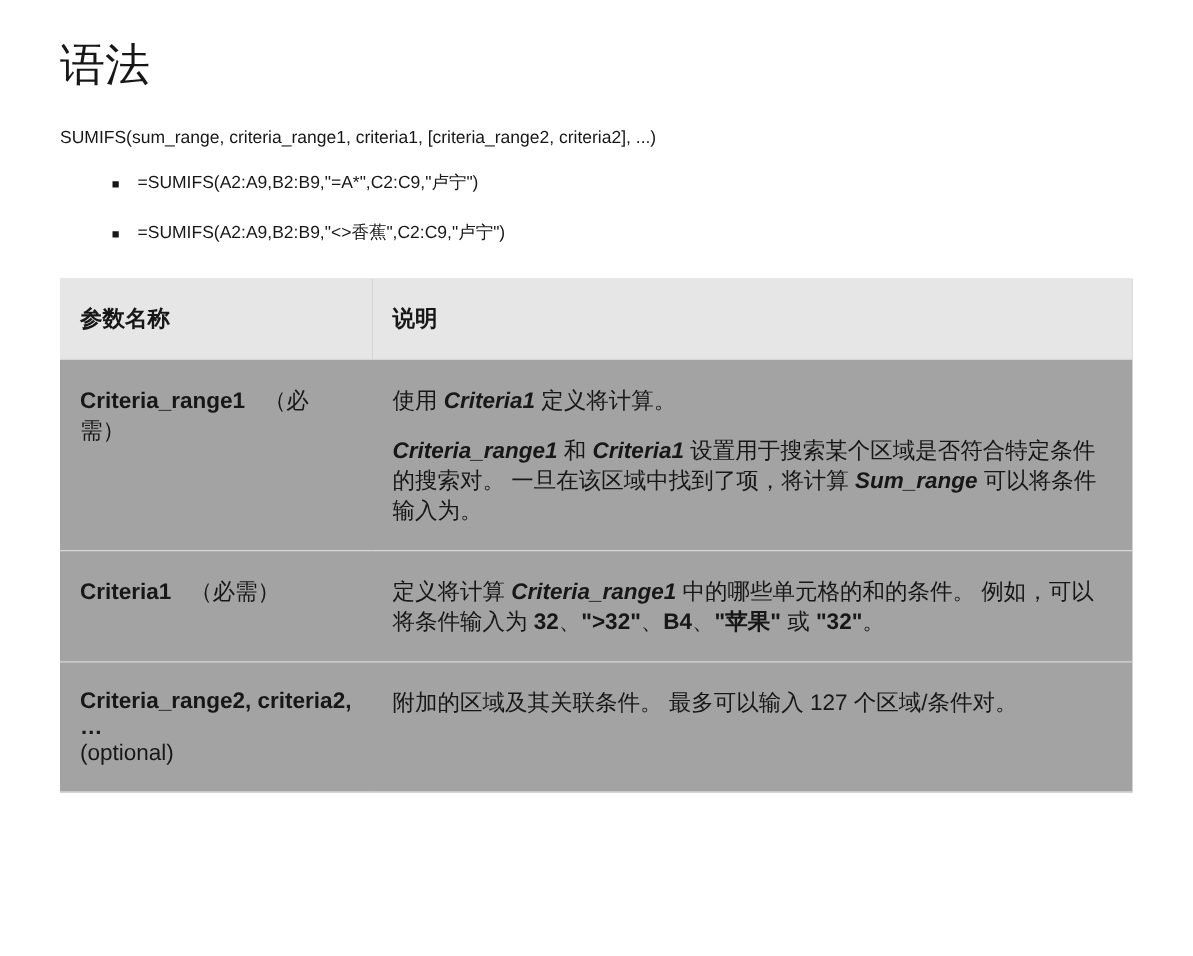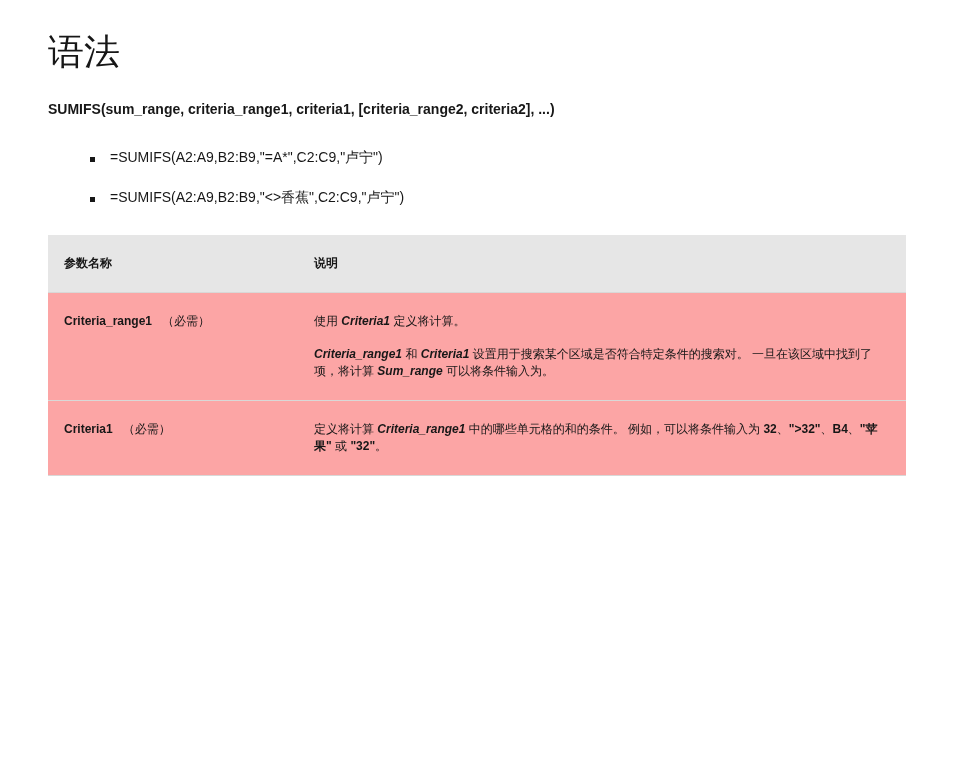--- a/index.html
+++ b/index.html
@@ -10,22 +10,22 @@
     background: #fff;
     padding: 24px 48px;
   }
   .title {
     font-size: 36px;
     font-weight: 400;
     margin: 4px 0 24px;
   }
   .syntax-line {
     font-size: 14px;
-    font-weight: 700;
-    margin: 0 0 32px;
+    font-weight: 400;
+    margin: 0 0 20px;
   }
   ul.examples {
     list-style: none;
     padding: 0;
     margin: 0 0 28px 42px;
   }
   ul.examples li {
     position: relative;
     padding-left: 20px;
     font-size: 14px;
@@ -37,22 +37,22 @@
     left: 0;
     top: 8px;
     width: 5px;
     height: 5px;
     background: #171717;
   }
   table.params {
     border-collapse: collapse;
     width: 100%;
     max-width: 860px;
-    font-size: 12px;
-    background: #fca5a5;
+    font-size: 18px;
+    background: #a3a3a3;
   }
   table.params thead th {
     text-align: left;
     padding: 20px 16px;
     font-weight: 700;
     border-bottom: 1px solid #d9d8d7;
     background: #e6e6e6;
   }
   table.params td {
     padding: 20px 16px;
@@ -97,14 +97,20 @@
           <p><span>使用 </span><span class="bi">Criteria1</span><span> 定义将计算。</span></p>
           <p><span class="bi">Criteria_range1</span><span> 和 </span><span class="bi">Criteria1</span><span> 设置用于搜索某个区域是否符合特定条件的搜索对。 一旦在该区域中找到了项，将计算 </span><span class="bi">Sum_range</span><span> 可以将条件输入为。</span></p>
         </td>
       </tr>
       <tr>
         <td class="name-col"><span>Criteria1</span><span class="note">&nbsp;&nbsp;&nbsp;（必需）</span></td>
         <td class="desc-col">
           <p><span>定义将计算 </span><span class="bi">Criteria_range1</span><span> 中的哪些单元格的和的条件。 例如，可以将条件输入为 </span><span class="b">32</span><span>、</span><span class="b">"&gt;32"</span><span>、</span><span class="b">B4</span><span>、</span><span class="b">"苹果"</span><span> 或 </span><span class="b">"32"</span><span>。</span></p>
         </td>
       </tr>
+      <tr>
+        <td class="name-col"><span>Criteria_range2, criteria2, …</span>    <div style="font-weight: 400;">(optional)</div></td>
+        <td class="desc-col">
+          <p><span>附加的区域及其关联条件。 最多可以输入 127 个区域/条件对。</span></p>
+        </td>
+      </tr>
     </tbody>
 </table>
 
 </body></html>

